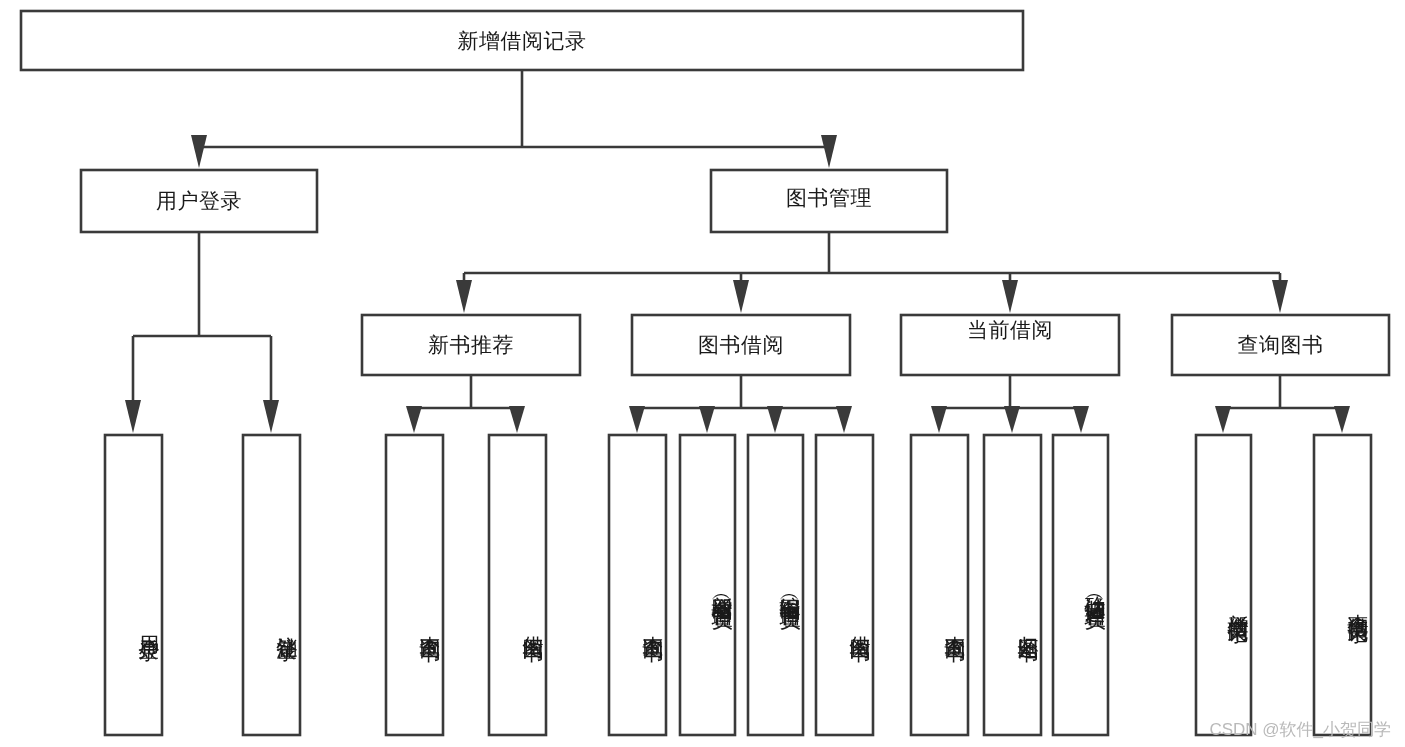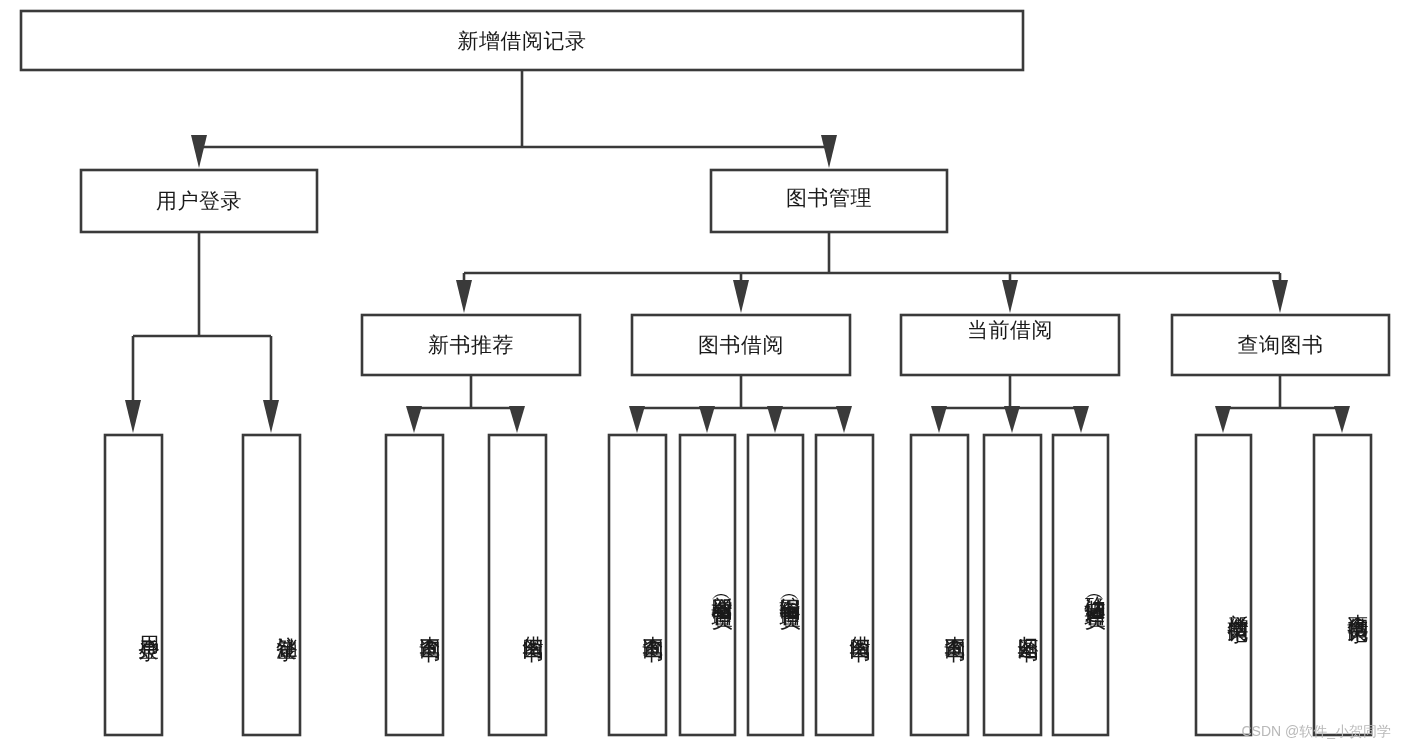--- a/index.html
+++ b/index.html
@@ -64,21 +64,21 @@
     padding-top: 4px;
     box-sizing: border-box;
   }
   .node-label.vertical.tall {
     align-items: flex-start;
   }
   #watermark {
     position: absolute;
     right: 14px;
     bottom: 6px;
-    font-size: 14px;
+    font-size: 17px;
     color: #b9b9b9;
     white-space: nowrap;
     font-family: "Liberation Sans", "DejaVu Sans", sans-serif;
   }
 </style>
 </head>
 <body>
 
 <div id="diagram-root">
 

